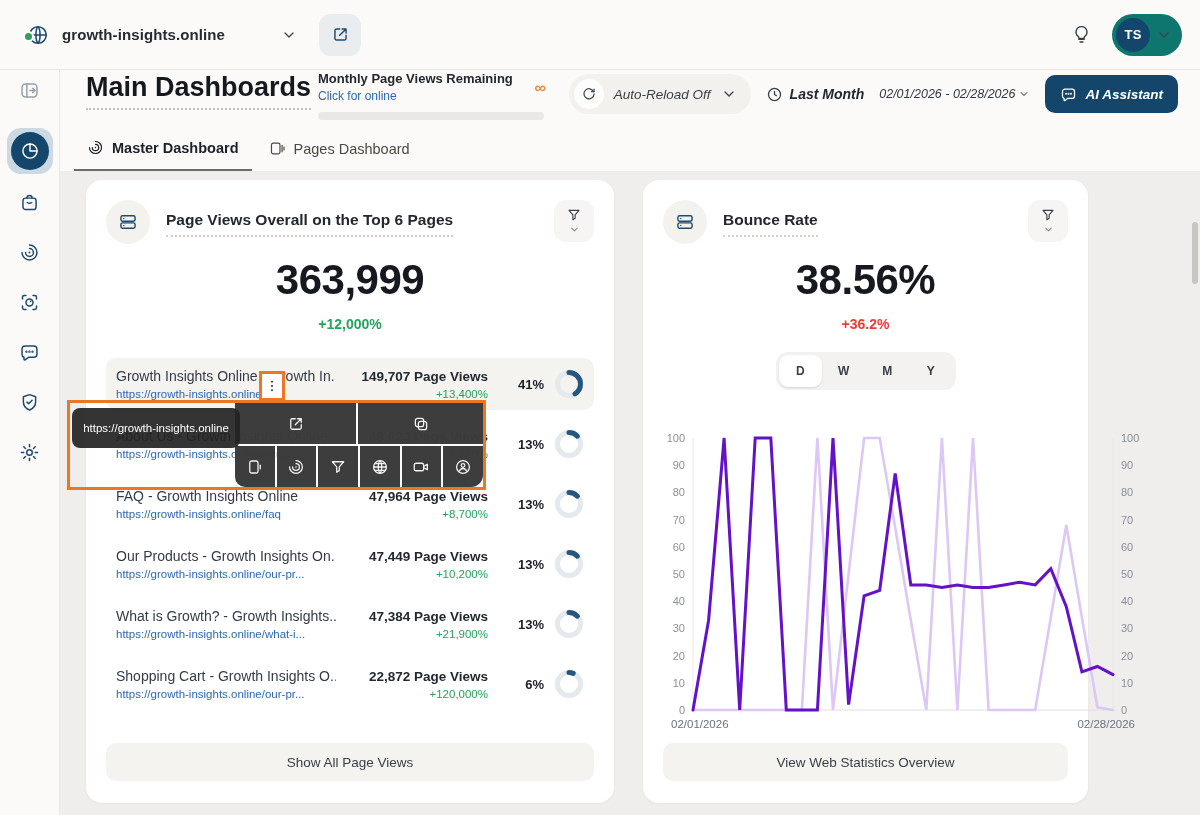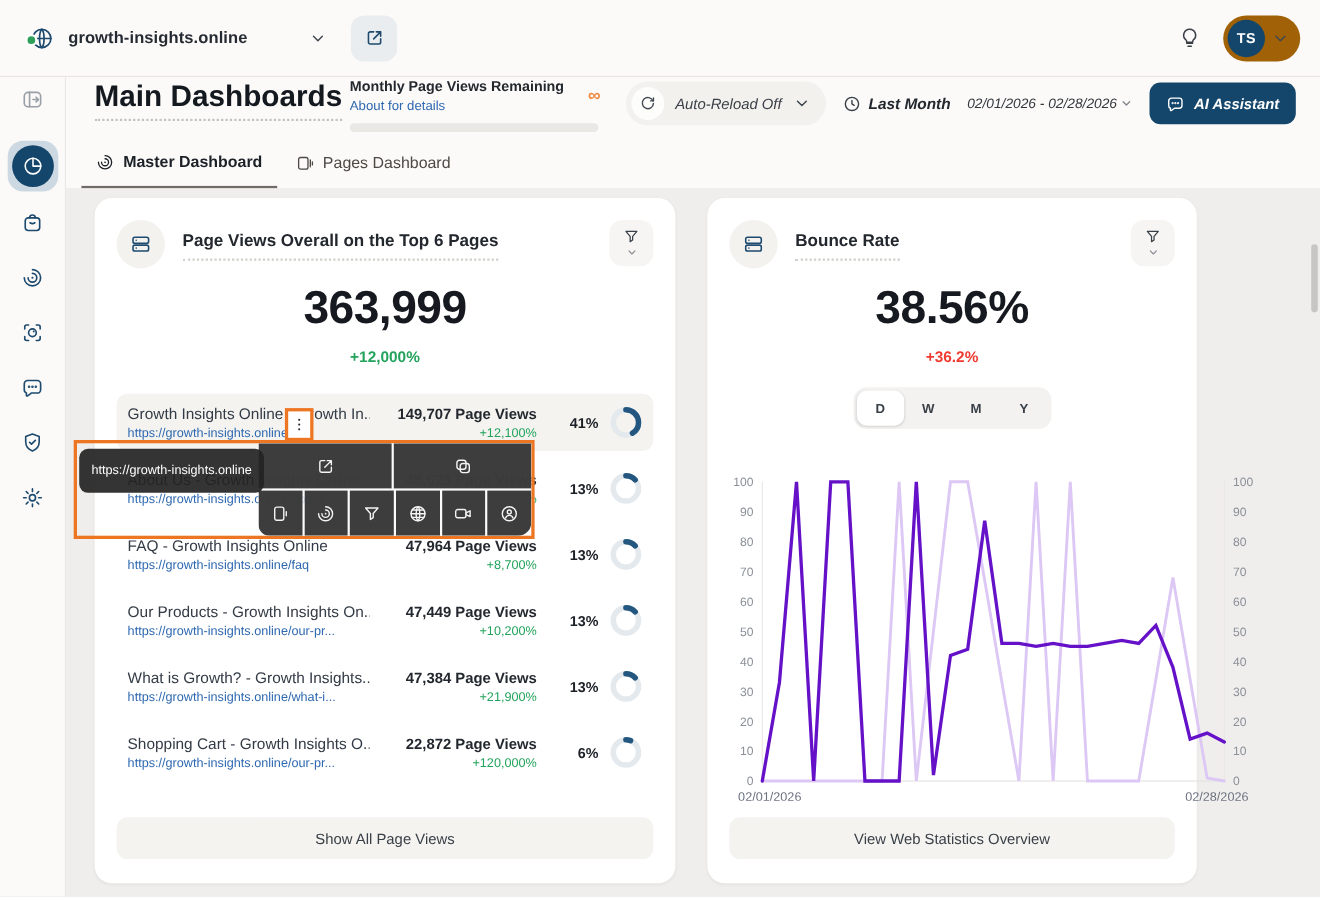--- a/index.html
+++ b/index.html
@@ -15,21 +15,21 @@
   .logo .green-dot { position:absolute; left:-1px; top:8px; width:11px; height:11px; border-radius:50%;
                      background:#2fa05a; border:2px solid #fff; box-shadow:0 0 0 1px #2fa05a inset;}
   .domain-name { margin-left:12px; font-size:15px; font-weight:700; color:#262b33; letter-spacing:.1px;}
   .chev { width:16px; height:16px; color:#3f4650; }
   .domain-chev { margin-left:56px; }
   .ext-btn { margin-left:22px; width:42px; height:42px; border-radius:12px; background:#e9edef;
              display:flex; align-items:center; justify-content:center; color:#1d4a6e; }
   .ext-btn svg { width:19px; height:19px; }
   .topbar-right { margin-left:auto; display:flex; align-items:center; gap:20px; }
   .bulb { width:21px; height:21px; color:#3a3f46; }
-  .avatar-pill { display:flex; align-items:center; gap:6px; background:#a16207; border-radius:22px;
+  .avatar-pill { display:flex; align-items:center; gap:6px; background:#0f766e; border-radius:22px;
                  padding:4px 10px 4px 4px; }
   .avatar { width:34px; height:34px; border-radius:50%; background:#14466b; color:#fff; font-size:13px;
             font-weight:700; display:flex; align-items:center; justify-content:center; letter-spacing:.3px;}
 
   
   .sidebar { position:absolute; top:58px; left:0; bottom:0; width:60px; background:#fbfaf8;
              border-right:1px solid #eae8e5; display:flex; flex-direction:column; align-items:center;
              padding-top:10px; z-index:4;}
   .side-item { width:44px; height:44px; display:flex; align-items:center; justify-content:center;
                color:#1d4a6e; margin-bottom:6px; }
@@ -240,21 +240,21 @@
       </div>
     </aside>
 
   <div class="main">
 
     <div class="header-band">
       <h1 class="page-title">Main Dashboards</h1>
 
       <div class="monthly">
         <div class="monthly-label">Monthly Page Views Remaining</div>
-        <div class="monthly-link">About for details</div>
+        <div class="monthly-link">Click for online</div>
         <div class="monthly-bar"></div>
         <div class="monthly-inf">∞</div>
       </div>
 
       <div class="controls">
         <div class="reload-pill">
           <span class="reload-chip">
             <svg viewBox="0 0 24 24" fill="none" stroke="currentColor" stroke-width="1.9" stroke-linecap="round" stroke-linejoin="round">
                 <path d="M19 8.6A7.6 7.6 0 1 0 19.6 12"></path>
                 <path d="M19.6 4.6v4h-4"></path>
@@ -332,21 +332,21 @@
         <div class="big-number">363,999</div>
         <div class="big-change green">+12,000%</div>
         <div class="pv-list" id="pv-list">
             <div class="pv-row hl">
               <div class="pv-left">
        <div class="pv-title">Growth Insights Online - Growth In...</div>
        <div class="pv-url">https://growth-insights.online</div>
      </div>
      <div class="pv-mid">
        <div class="pv-views">149,707 Page Views</div>
-       <div class="pv-change">+12,100%</div>
+       <div class="pv-change">+13,400%</div>
      </div>
      <div class="pv-pct">41%</div>
      <svg class="pv-donut" viewBox="0 0 30 30">
        <circle cx="15" cy="15" r="11.5" fill="none" stroke="#e4e9ee" stroke-width="5"></circle>
        <circle cx="15" cy="15" r="11.5" fill="none" stroke="#23577F" stroke-width="5" stroke-dasharray="29.6 72.3" stroke-linecap="round" transform="rotate(-90 15 15)"></circle>
      </svg>
             </div>
             <div class="pv-row">
               <div class="pv-left">
        <div class="pv-title">About Us - Growth Insights Online</div>

